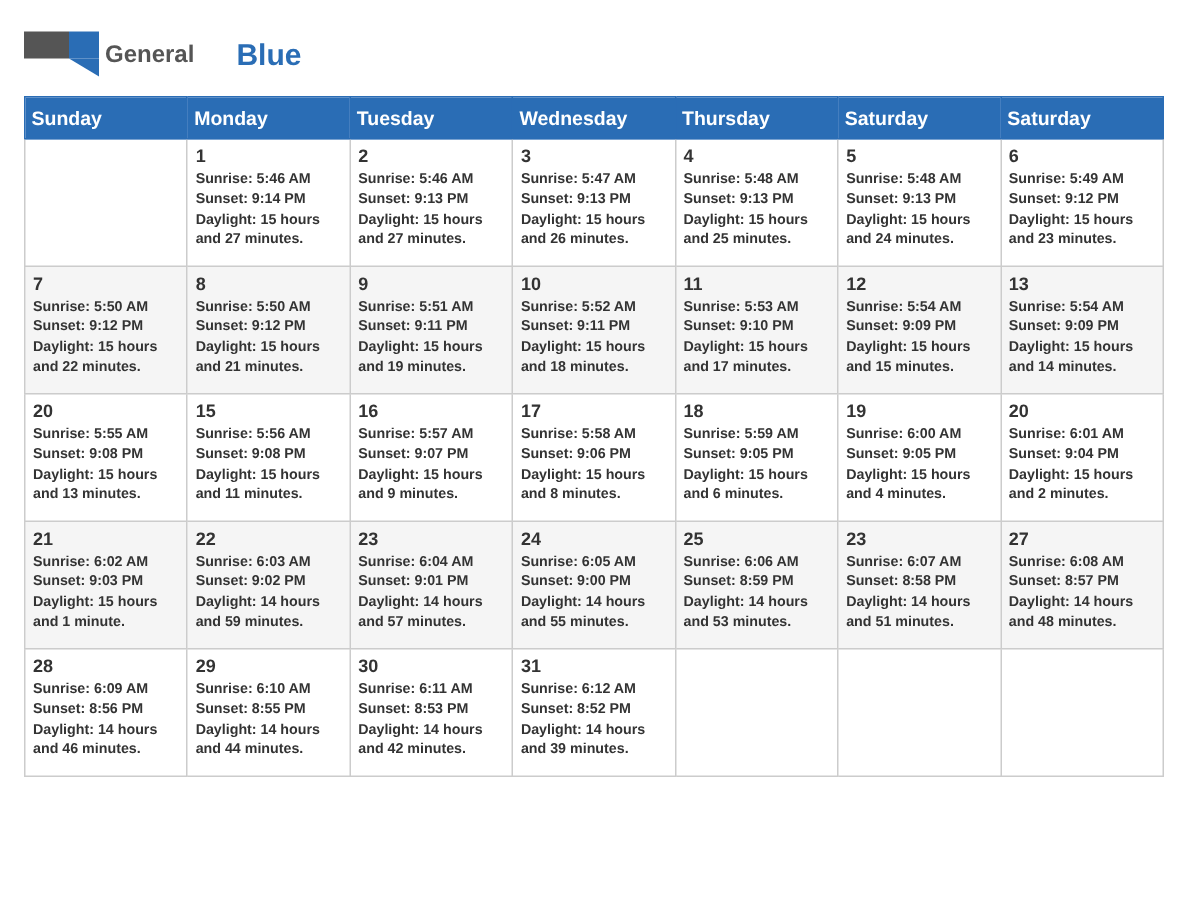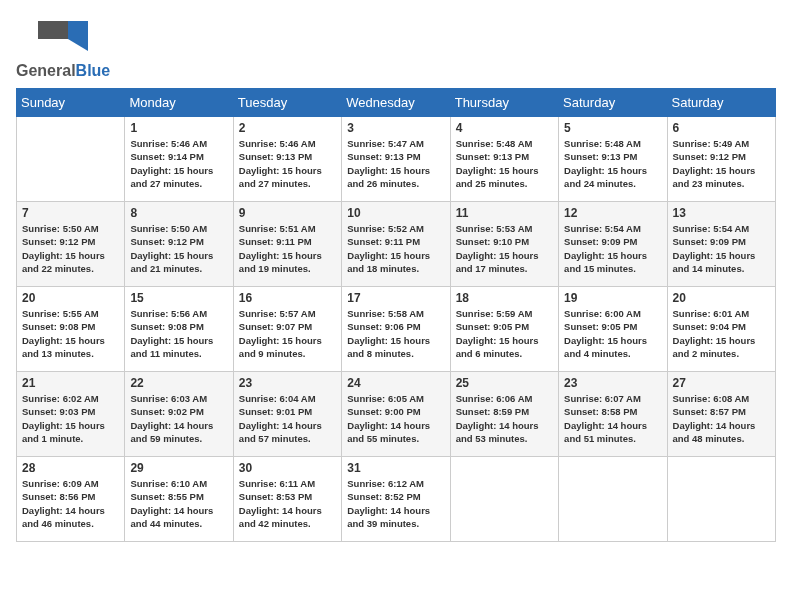--- a/index.html
+++ b/index.html
@@ -13,21 +13,20 @@
     .header {
       display: flex;
       justify-content: space-between;
       align-items: flex-start;
       margin-bottom: 8px;
     }
     .logo {
       display: flex;
       align-items: center;
       gap: 4px;
-      flex-direction: column;
     }
     .title-block {
       text-align: right;
     }
     .month-year {
       font-size: 36px;
       font-weight: bold;
       color: #333;
       line-height: 1.1;
     }
@@ -39,21 +38,21 @@
       width: 100%;
       border-collapse: collapse;
       table-layout: fixed;
     }
     thead tr {
       background-color: #2a6db5;
     }
     thead th {
       color: #fff;
       font-size: 13px;
-      font-weight: normal;
+      font-weight: bold;
       padding: 6px 4px;
       text-align: left;
       border: 1px solid #2a6db5;
     }
     tbody td {
       vertical-align: top;
       border: 1px solid #ccc;
       padding: 4px 5px;
       font-size: 10px;
       color: #333;
@@ -85,21 +84,21 @@
 
 <div class="header">
   <div class="logo">
       <svg width="50" height="40" viewBox="0 0 50 40">
         <rect x="0" y="5" width="30" height="18" fill="#555"></rect>
         <polygon points="30,5 50,5 50,23 30,23" fill="#2a6db5"></polygon>
         <polygon points="30,23 50,23 50,35" fill="#2a6db5"></polygon>
       </svg>
       <div style="display: flex; align-items: center; margin-top: 2px;">
         <span style="font-size: 16px; font-weight: bold; color: rgb(85, 85, 85);">General</span>
-        <span style="font-size: 16px; font-weight: bold; color: rgb(42, 109, 181);">Blue</span>
+        <span style="font-size: 20px; font-weight: bold; color: rgb(42, 109, 181); padding-left: 28px;">Blue</span>
       </div>
     </div>
   <div class="title-block">
     <div class="month-year"></div>
     <div class="location"></div>
   </div>
 </div>
 
 <table>
   <thead>

